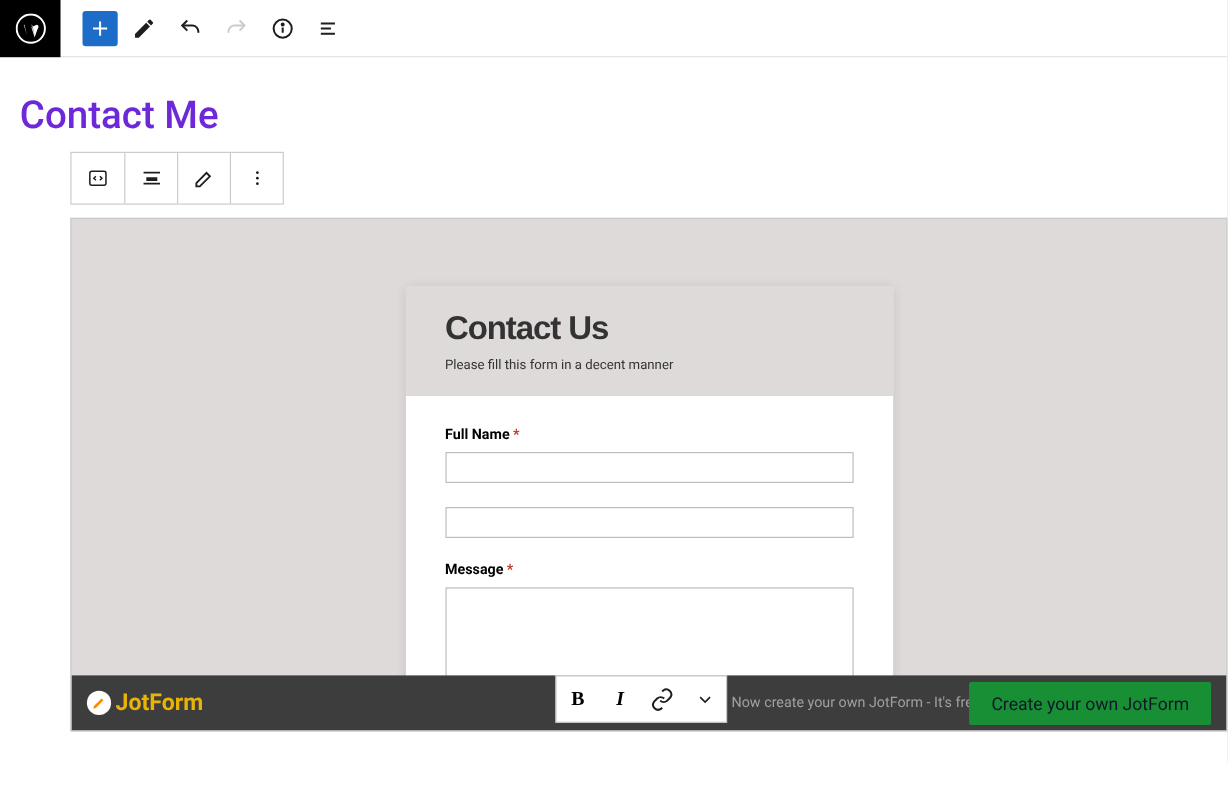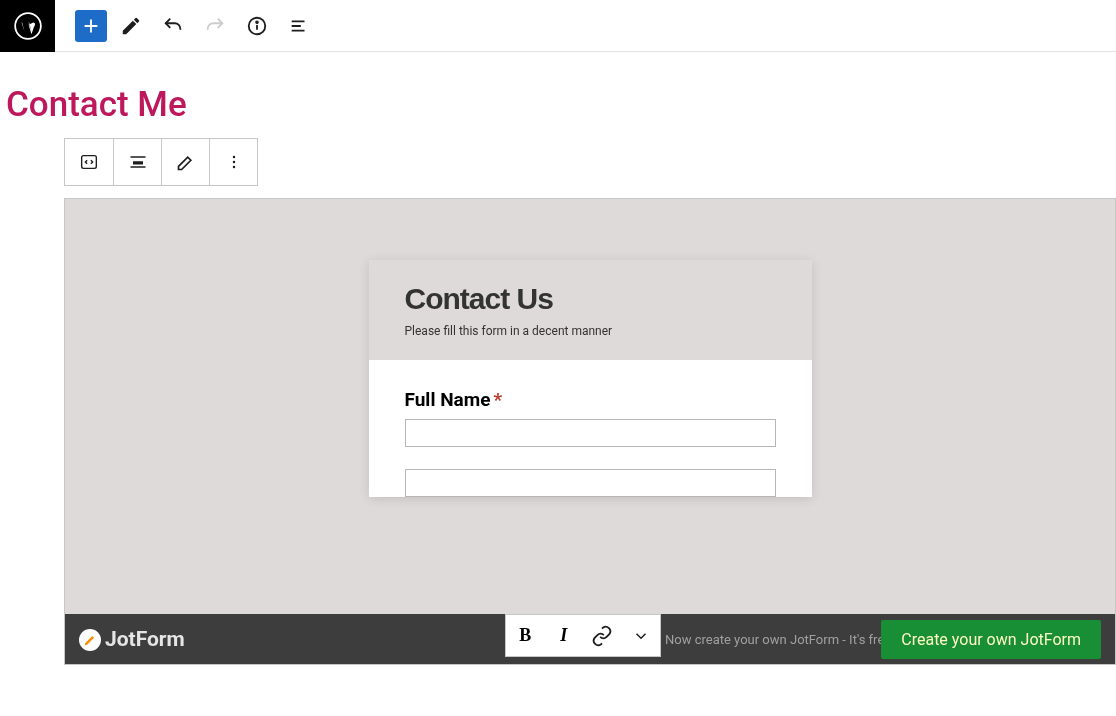--- a/index.html
+++ b/index.html
@@ -5,46 +5,46 @@
   * { margin: 0; padding: 0; box-sizing: border-box; }
   body { font-family: -apple-system, BlinkMacSystemFont, "Segoe UI", Roboto, sans-serif; width: 1116px; height: 716px; overflow: hidden; background: #fff; }
 
   .top-toolbar { height: 52px; border-bottom: 1px solid #e2e2e2; display: flex; align-items: center; }
   .wp-logo { width: 55px; height: 52px; background: #000; display: flex; align-items: center; justify-content: center; }
   .top-actions { display: flex; align-items: center; gap: 6px; padding-left: 20px; }
   .toolbar-btn { width: 36px; height: 36px; display: flex; align-items: center; justify-content: center; cursor: pointer; border-radius: 4px; color: #1e1e1e; }
   .add-btn { background: #1d6dc8; color: #fff; border-radius: 3px; width: 32px; height: 32px; }
   .toolbar-btn.disabled { color: #ccc; }
 
-  .page-title { font-size: 35px; font-weight: 500; color: #be185d; padding: 32px 0 0 6px; line-height: 1.2; }
+  .page-title { font-size: 35px; font-weight: 500; color: #6d28d9; padding: 32px 0 0 18px; line-height: 1.2; }
 
   .block-toolbar { display: inline-flex; margin: 12px 0 0 64px; border: 1px solid #c7c7c7; background: #fff; }
   .block-toolbar-btn { width: 48px; height: 46px; display: flex; align-items: center; justify-content: center; cursor: pointer; color: #1e1e1e; }
   .block-toolbar-btn + .block-toolbar-btn { border-left: 1px solid #c7c7c7; }
 
   .embed-area { margin: 12px 0 0 64px; width: calc(100% - 64px); height: 467px; background: #dedad9; border: 1px solid #c7c7c7; position: relative; overflow: hidden; }
 
   .form-card { width: 443px; margin: 61px auto 0; background: #fff; box-shadow: 0 2px 10px rgba(0,0,0,0.12); }
   .form-header { background: #dedad9; padding: 22px 36px 22px; }
   .form-header h2 { font-size: 30px; font-weight: 700; color: #333; letter-spacing: -1px; font-family: Arial, sans-serif; }
   .form-header p { font-size: 12px; color: #333; margin-top: 8px; }
   .form-body { padding: 28px 36px 0; }
   .field { margin-bottom: 22px; }
-  .field label { display: block; font-weight: 700; font-size: 19px; margin-bottom: 8px; }
+  .field label { display: block; font-weight: 700; font-size: 13px; margin-bottom: 8px; }
   .req { color: #c0392b; margin-left: 3px; }
   .field input { width: 100%; height: 28px; border: 1px solid #b7b7b7; padding: 0 6px; font-size: 14px; }
   .field textarea { width: 100%; height: 90px; border: 1px solid #b7b7b7; padding: 6px; font-size: 14px; resize: both; }
 
   .bottom-bar { position: absolute; left: 0; right: 0; bottom: 0; height: 50px; background: #3d3d3d; display: flex; align-items: center; padding: 0 14px; }
-  .jotform-logo { display: flex; align-items: flex-end; color: #e5e5e5; font-weight: 700; font-size: 21px; gap: 4px; }
+  .jotform-logo { display: flex; align-items: center; color: #eab308; font-weight: 700; font-size: 21px; gap: 4px; }
   .pen-circle { width: 22px; height: 22px; border-radius: 50%; background: #fff; display: flex; align-items: center; justify-content: center; }
   .format-toolbar { margin-left: auto; margin-right: auto; position: absolute; left: 440px; top: 0px; width: 156px; height: 43px; background: #fff; border: 1px solid #c7c7c7; display: flex; align-items: center; }
   .fmt-btn { flex: 1; height: 100%; display: flex; align-items: center; justify-content: center; cursor: pointer; font-size: 18px; font-weight: 700; }
   .promo-text { position: absolute; left: 600px; color: #a0a0a0; font-size: 13px; }
-  .cta-btn { position: absolute; right: 14px; background: #188f34; color: #fef9c3; padding: 10px 20px; font-size: 16px; cursor: pointer; border-radius: 2px; }
+  .cta-btn { position: absolute; right: 14px; background: #188f34; color: #0f172a; padding: 10px 20px; font-size: 16px; cursor: pointer; border-radius: 2px; }
 </style>
 </head>
 <body>
 
 
 
 <div class="top-toolbar">
   <div class="wp-logo">
     <svg width="28" height="28" viewBox="0 0 24 24">
       <circle cx="12" cy="12" r="11" fill="none" stroke="#fff" stroke-width="1.5"></circle>
@@ -125,20 +125,24 @@
       <p>Please fill this form in a decent manner</p>
     </div>
     <div class="form-body">
       <div class="field">
         <label><span>Full Name</span><span class="req">*</span></label>
         <input type="text" style="">
       </div>
       <div class="field">
         <input type="text" style="">
       </div>
+      <div class="field">
+        <label><span>Message</span><span class="req">*</span></label>
+        <textarea style=""></textarea>
+      </div>
     </div>
   </div>
 
   <div class="bottom-bar">
     <div class="jotform-logo">
       <span class="pen-circle">
         <svg width="14" height="14" viewBox="0 0 24 24">
             <path d="M3 21l4-1 12-12-3-3L4 17l-1 4z" fill="#ff8c00"></path>
           </svg>
       </span>

